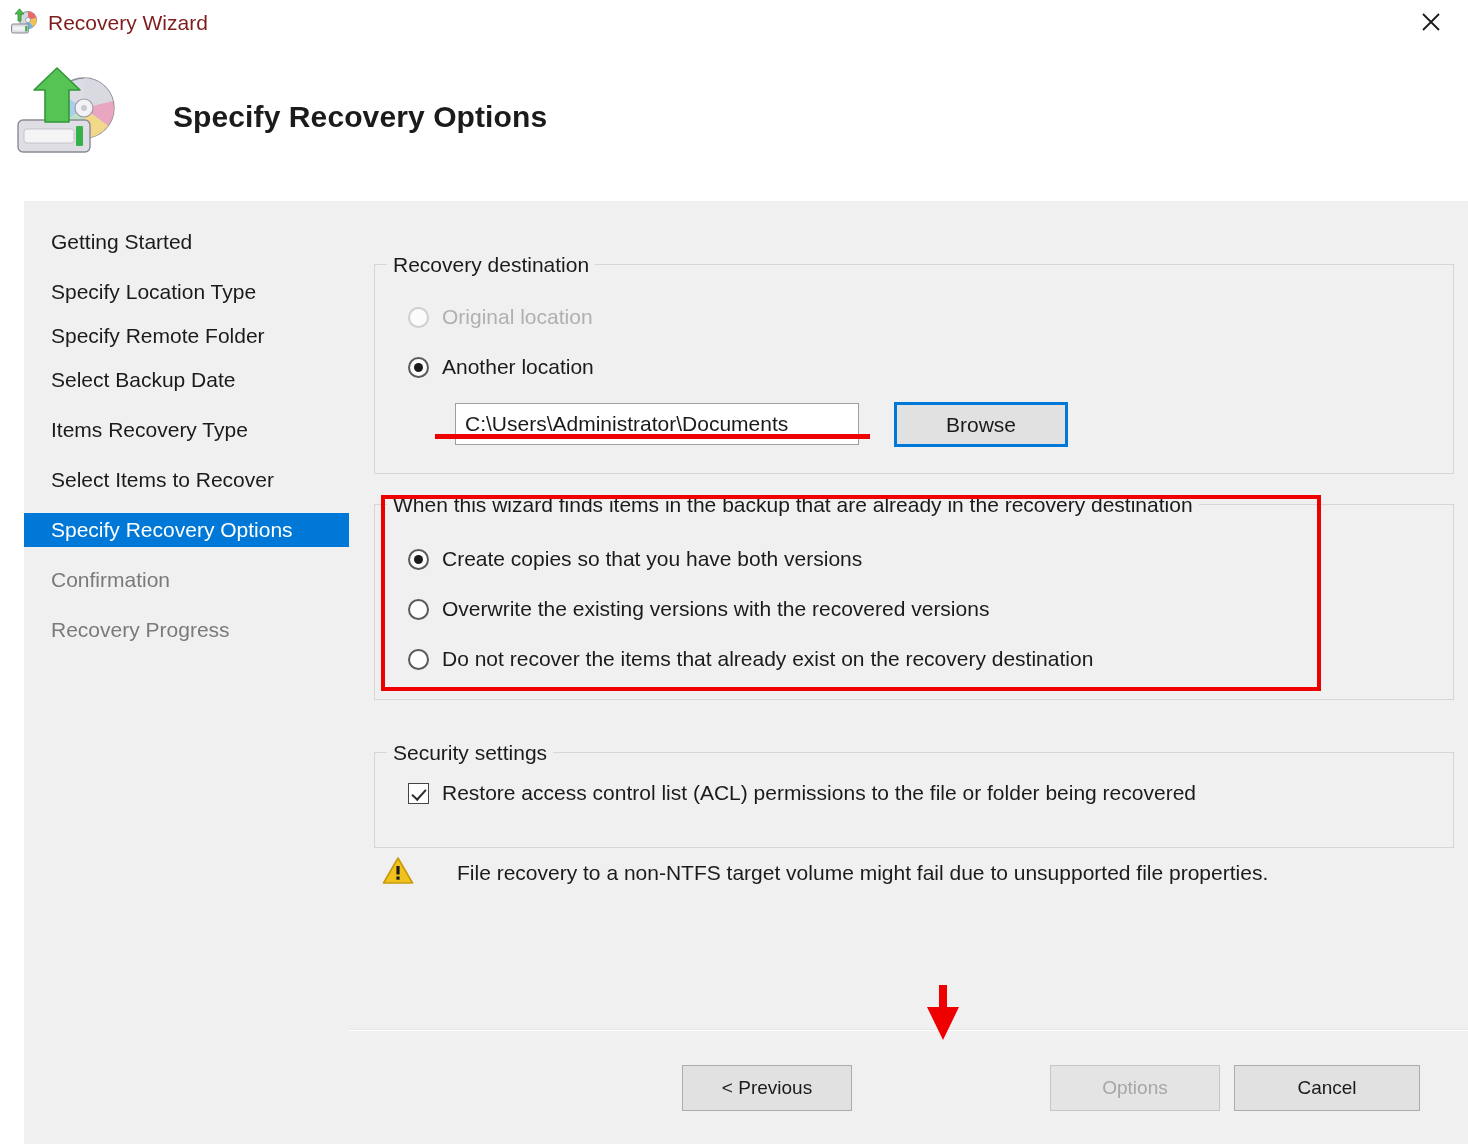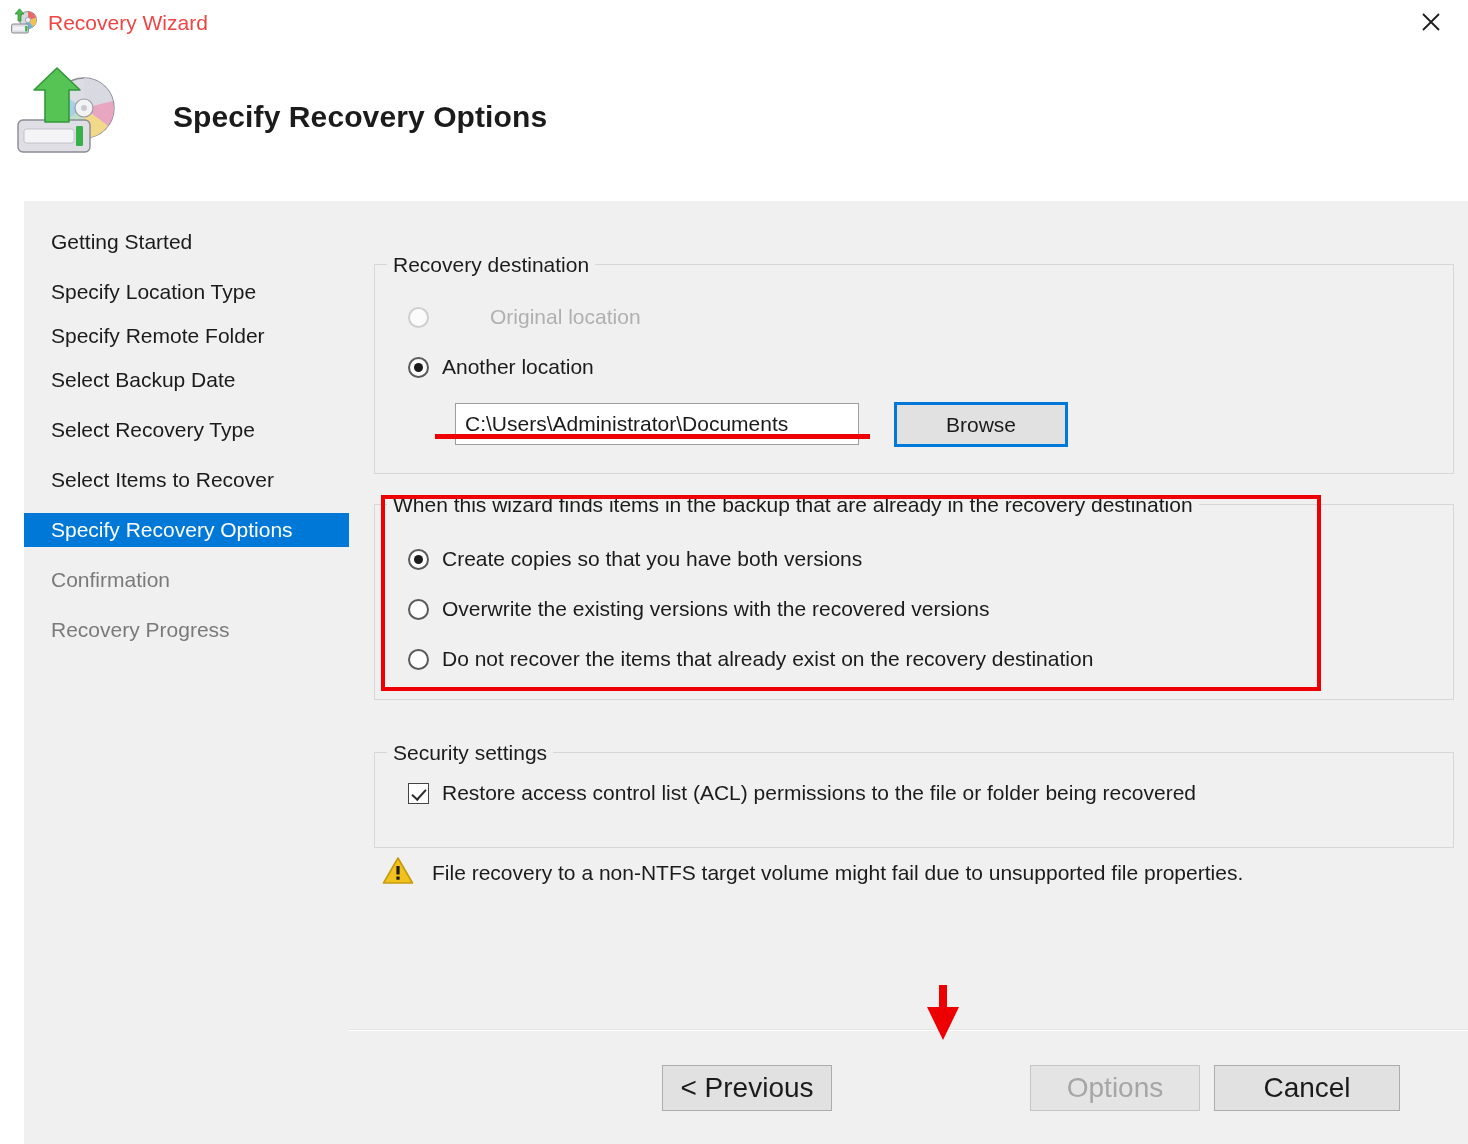--- a/index.html
+++ b/index.html
@@ -25,21 +25,21 @@
   }
   #titlebar-icon {
     position: absolute;
     left: 10px; top: 8px;
     width: 30px; height: 28px;
   }
   #titlebar-text {
     position: absolute;
     left: 48px; top: 11px;
     font-size: 21px;
-    color: #ef4444;
+    color: #7f1d1d;
     white-space: nowrap;
   }
   #close-button {
     position: absolute;
     right: 8px; top: 0;
     width: 58px; height: 44px;
     display: flex;
     align-items: center;
     justify-content: center;
     cursor: pointer;
@@ -141,21 +141,21 @@
   }
 
   
   .radio-row {
     position: absolute;
     display: flex;
     align-items: center;
     white-space: nowrap;
     cursor: pointer;
   }
-  .radio-row.disabled { cursor: default; gap: 48px; }
+  .radio-row.disabled { cursor: default; }
   .radio {
     width: 21px; height: 21px;
     border-radius: 50%;
     border: 2px solid #5a5a5a;
     background: #fdfdfd;
     box-sizing: border-box;
     flex: 0 0 auto;
     position: relative;
     margin-right: 13px;
   }
@@ -235,21 +235,21 @@
 
   
   #warning-row {
     position: absolute;
     left: 33px; top: 655px;
     display: flex;
     align-items: center;
     white-space: nowrap;
   }
   #warning-icon { margin-right: 18px; flex: 0 0 auto; }
-  #warning-text { font-size: 21px; color: #1b1b1b; }
+  #warning-text { font-size: 21px; color: #1b1b1b; margin-left: 25px; }
 
   
   #footer-divider {
     position: absolute;
     left: 349px; top: 1029px;
     width: 1119px; height: 1px;
     background: #ffffff;
     border-top: 1px solid #e6e6e6;
   }
   #footer {
@@ -259,23 +259,24 @@
     background: #f0f0f0;
   }
   .footer-btn {
     position: absolute;
     top: 34px;
     height: 46px;
     box-sizing: border-box;
     border: 1px solid #adadad;
     background: #e1e1e1;
     font-family: "Liberation Sans", sans-serif;
-    font-size: 28px;
+    font-size: 19px;
     color: #1b1b1b;
     cursor: pointer;
+    margin-left: 20px;
   }
   .footer-btn.disabled {
     color: #a6a6a6;
     border-color: #c6c6c6;
     background: #e4e4e4;
     cursor: default;
   }
   #btn-previous { left: 313px; width: 170px; }
   #btn-next     { left: 497px; width: 170px; }
   #btn-recover  { left: 681px; width: 170px; }
@@ -353,21 +354,21 @@
   <div class="nav-item done" style="top:74px">
       <span>Specify Location Type</span>
     </div>
   <div class="nav-item done" style="top:118px">
       <span>Specify Remote Folder</span>
     </div>
   <div class="nav-item done" style="top:162px">
       <span>Select Backup Date</span>
     </div>
   <div class="nav-item done" style="top:212px">
-      <span>Select Recovery Type</span>
+      <span>Items Recovery Type</span>
     </div>
   <div class="nav-item done" style="top:262px">
       <span>Select Items to Recover</span>
     </div>
   <div class="nav-item current" style="top:312px">
       <span>Specify Recovery Options</span>
     </div>
   <div class="nav-item pending" style="top:362px">
       <span>Confirmation</span>
     </div>

